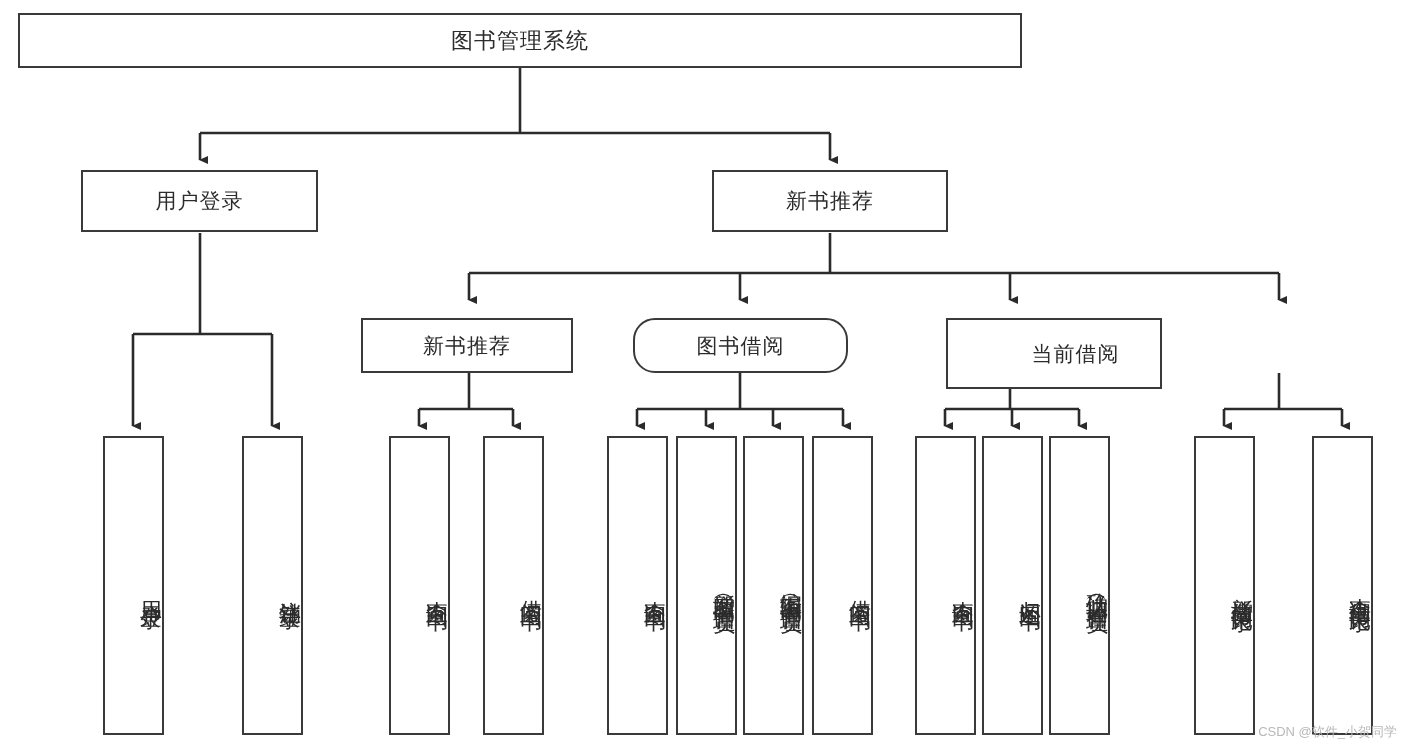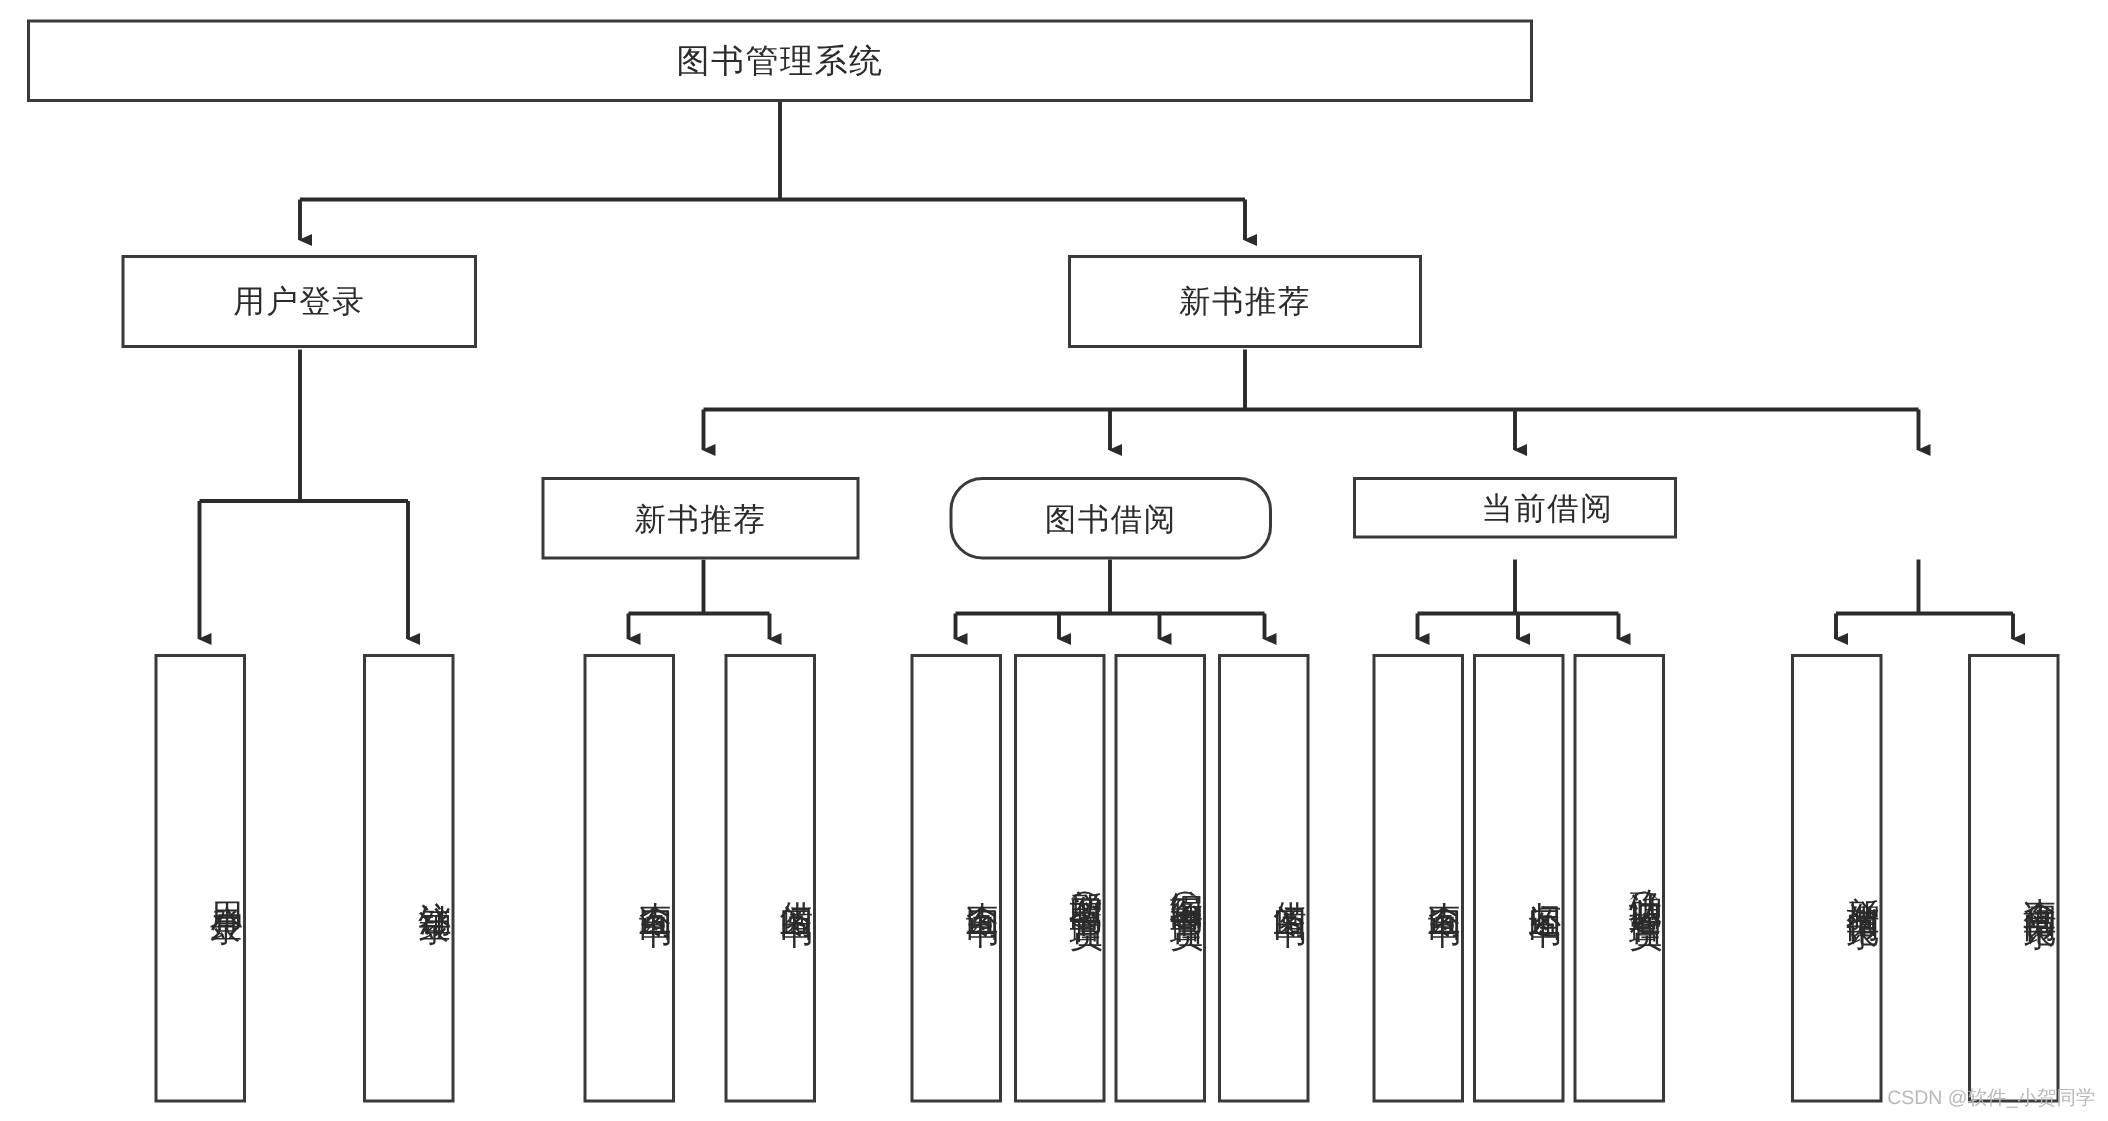--- a/index.html
+++ b/index.html
@@ -122,21 +122,21 @@
     </g>
   </svg>
 
   <div class="node node-h node-root" style="left:18px; top:13px; width:1004px; height:55px;">图书管理系统</div>
 
   <div class="node node-h" style="left:81px; top:170px; width:237px; height:62px;">用户登录</div>
   <div class="node node-h" style="left:712px; top:170px; width:236px; height:62px;">新书推荐</div>
 
   <div class="node node-h" style="left:361px; top:318px; width:212px; height:55px;">新书推荐</div>
   <div class="node node-h" style="left:633px; top:318px; width:215px; height:55px;border-radius:22px;">图书借阅</div>
-  <div class="node node-h" style="left:902px; top:318px; width:216px; height:41px;padding-left:43px;">当前借阅</div>
+  <div class="node node-h" style="left:946px; top:318px; width:216px; height:71px;padding-left:43px;">当前借阅</div>
 
   <div class="node node-v" style="left:103px; top:436px; width:61px; height:299px;">用户登录</div>
   <div class="node node-v" style="left:242px; top:436px; width:61px; height:299px;">注销登录</div>
 
   <div class="node node-v" style="left:389px; top:436px; width:61px; height:299px;">查询图书</div>
   <div class="node node-v" style="left:483px; top:436px; width:61px; height:299px;">借阅图书</div>
 
   <div class="node node-v" style="left:607px; top:436px; width:61px; height:299px;">查询图书</div>
   <div class="node node-v" style="left:676px; top:436px; width:61px; height:299px;">新增图书（管理员）</div>
   <div class="node node-v" style="left:743px; top:436px; width:61px; height:299px;">编辑图书（管理员）</div>

